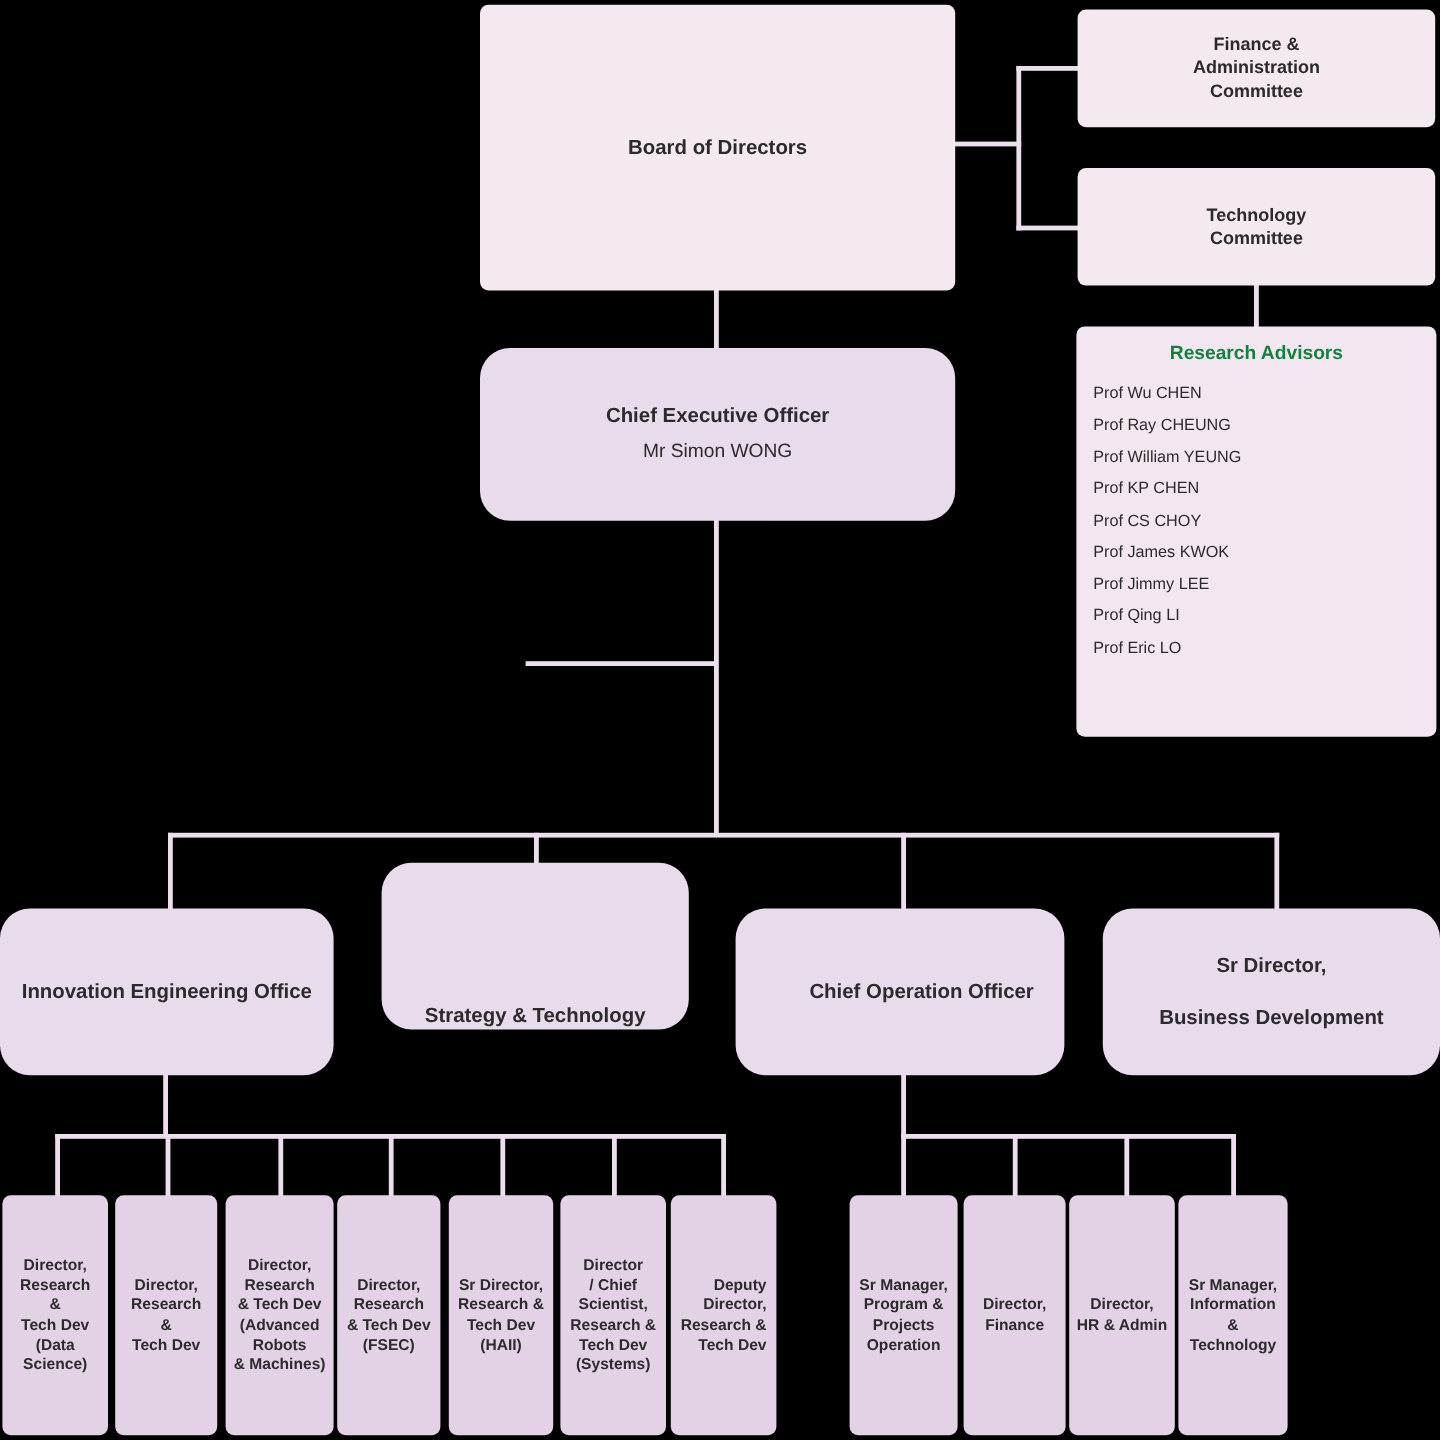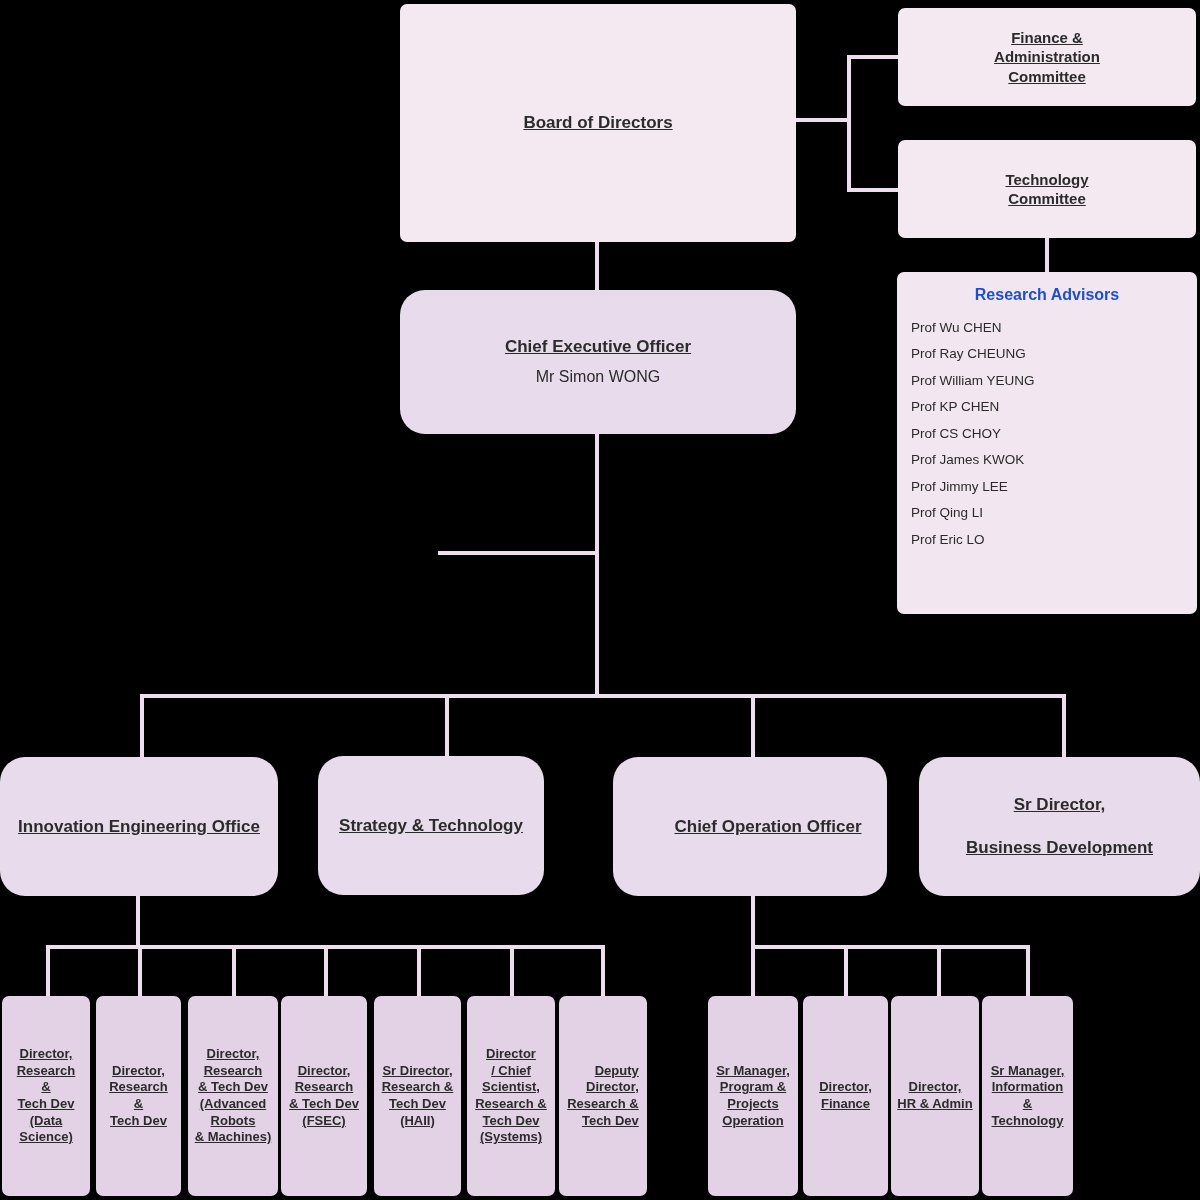--- a/index.html
+++ b/index.html
@@ -28,21 +28,20 @@
     color: #2b2b2b;
     z-index: 2;
   }
   .tone-a { background: #f4e8f1; }
   .tone-b { background: #e8dbeb; border-radius: 25px; }
   .tone-c { background: #e3d2e6; }
 
   .title {
     font-weight: bold;
     line-height: 1.28;
-    text-decoration: underline;
   }
   .subtitle {
     font-weight: normal;
     line-height: 1.28;
   }
 
   .t17 { font-size: 17px; }
   .t16 { font-size: 16px; }
   .t15 { font-size: 15px; }
   .t13 { font-size: 13px; }
@@ -59,21 +58,21 @@
     position: absolute;
     box-sizing: border-box;
     border-radius: 7px;
     background: #f2e7f0;
     z-index: 2;
     padding: 14px 14px 10px 14px;
   }
   .advisors-head {
     font-size: 16px;
     font-weight: bold;
-    color: #1d4ed8;
+    color: #15803d;
     text-align: center;
     margin-bottom: 10px;
   }
   .advisors-cols {
     display: flex;
     gap: 0px;
   }
   .advisors-col {
     flex: 1;
   }
@@ -161,21 +160,21 @@
   <div class="node tone-b" style="left:400px; top:290px; width:396px; height:144px;">
     <div class="title t17">Chief Executive Officer</div>
     <div class="subtitle t16" style="margin-top:9px;">Mr Simon WONG</div>
   </div>
 
 
   <div class="node tone-b" style="left:0px; top:757px; width:278px; height:139px;">
     <div class="title t17">Innovation Engineering Office</div>
   </div>
 
-  <div class="node tone-b" style="left:318px; top:756px; width:226px; height:139px;">
+  <div class="node tone-b" style="left:318px; top:719px; width:256px; height:139px;justify-content:flex-end;">
     <div class="title t17">Strategy &amp; Technology</div>
   </div>
 
   <div class="node tone-b" style="left:613px; top:757px; width:274px; height:139px;padding-left:36px;">
     <div class="title t17">Chief Operation Officer</div>
   </div>
 
   <div class="node tone-b" style="left:919px; top:757px; width:281px; height:139px;">
     <div class="title t17" style="white-space:pre-line;">Sr Director,
 

